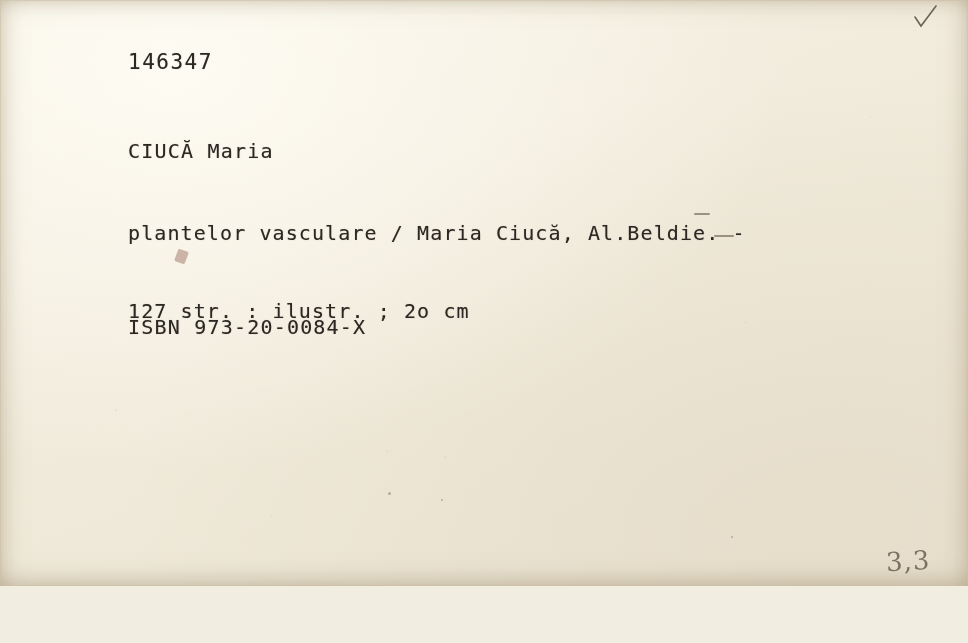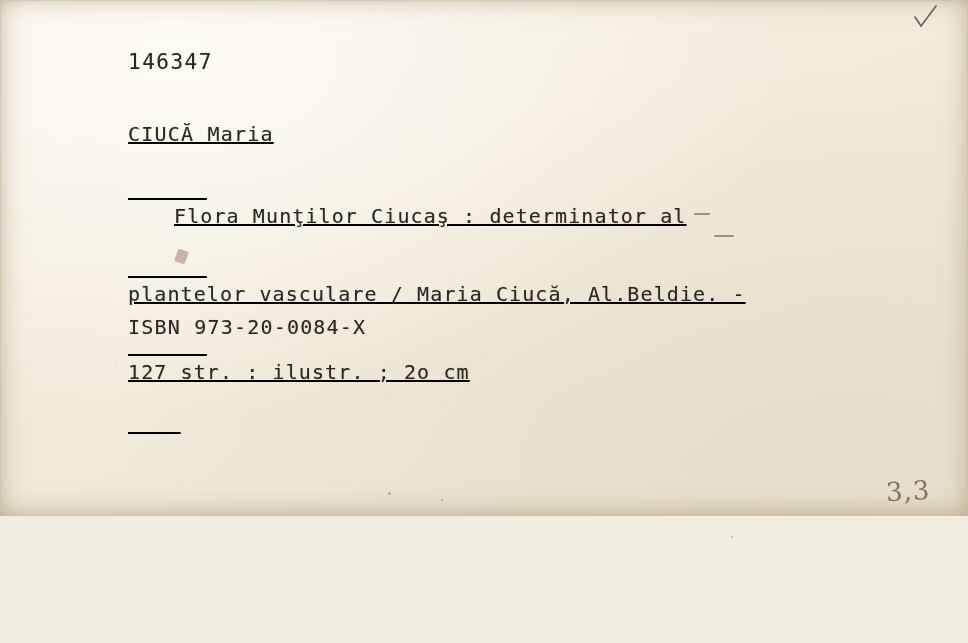--- a/index.html
+++ b/index.html
@@ -10,21 +10,21 @@
     width: 968px;
     height: 643px;
     overflow: hidden;
     background: #f2ede1;
     font-family: "DejaVu Sans Mono", monospace;
   }
 
   #card {
     position: relative;
     width: 968px;
-    height: 516px;
+    height: 586px;
     background:
       radial-gradient(ellipse at 18% 12%, rgba(255,253,245,0.85) 0%, rgba(255,253,245,0) 55%),
       radial-gradient(ellipse at 85% 90%, rgba(228,219,199,0.75) 0%, rgba(228,219,199,0) 60%),
       linear-gradient(160deg, #f6f1e4 0%, #f1ebdc 45%, #ece5d4 100%);
     box-sizing: border-box;
   }
 
   
   #grain {
     position: absolute;
@@ -66,23 +66,22 @@
   #accession {
     left: 128px;
     top: 50px;
     font-size: 21px;
     letter-spacing: 1.5px;
   }
 
   #body-block {
     position: absolute;
     left: 128px;
-    top: 121px;
+    top: 138px;
     width: 780px;
-    text-decoration: underline;
   }
 
   #heading {
     font-size: 20px;
     letter-spacing: 1.2px;
     line-height: 26px;
     color: #2b2722;
     white-space: pre;
     font-family: "DejaVu Sans Mono", monospace;
     text-shadow: 0 0 1px rgba(60,50,40,0.35);
@@ -165,21 +164,20 @@
 
   <div id="grain"></div>
   <div id="edges"></div>
 
   <div class="typed" id="accession">146347</div>
 
   <div id="body-block">
     <div id="heading">CIUCĂ Maria</div>
 
     <div id="description">
-      <span class="ln indent">Flora Munţilor Ciucaş : determinator al</span>
       <span class="ln">plantelor vasculare / Maria Ciucă, Al.Beldie. -</span>
       <span class="ln">127 str. : ilustr. ; 2o cm</span>
     </div>
   </div>
 
   <div class="typed" id="isbn">ISBN 973-20-0084-X</div>
 
   <div class="smudge" id="smudge-1"></div>
   <div class="smudge" id="smudge-2"></div>
   <div class="smudge" id="smudge-3"></div>

